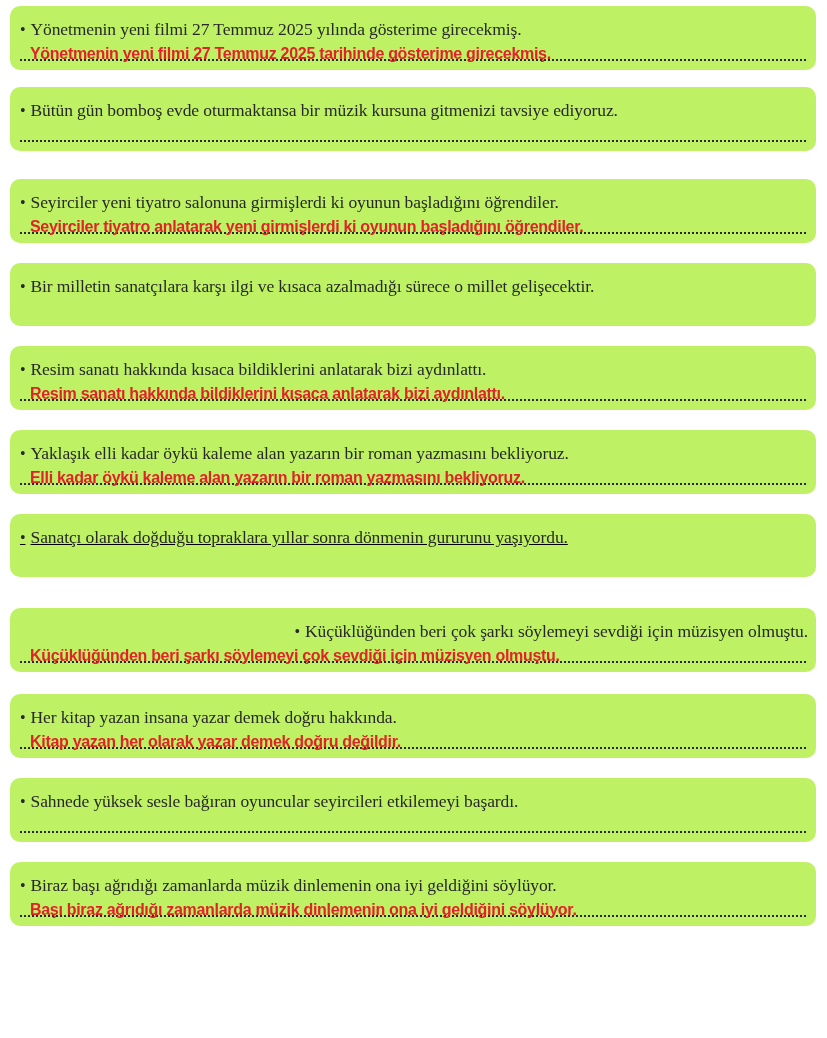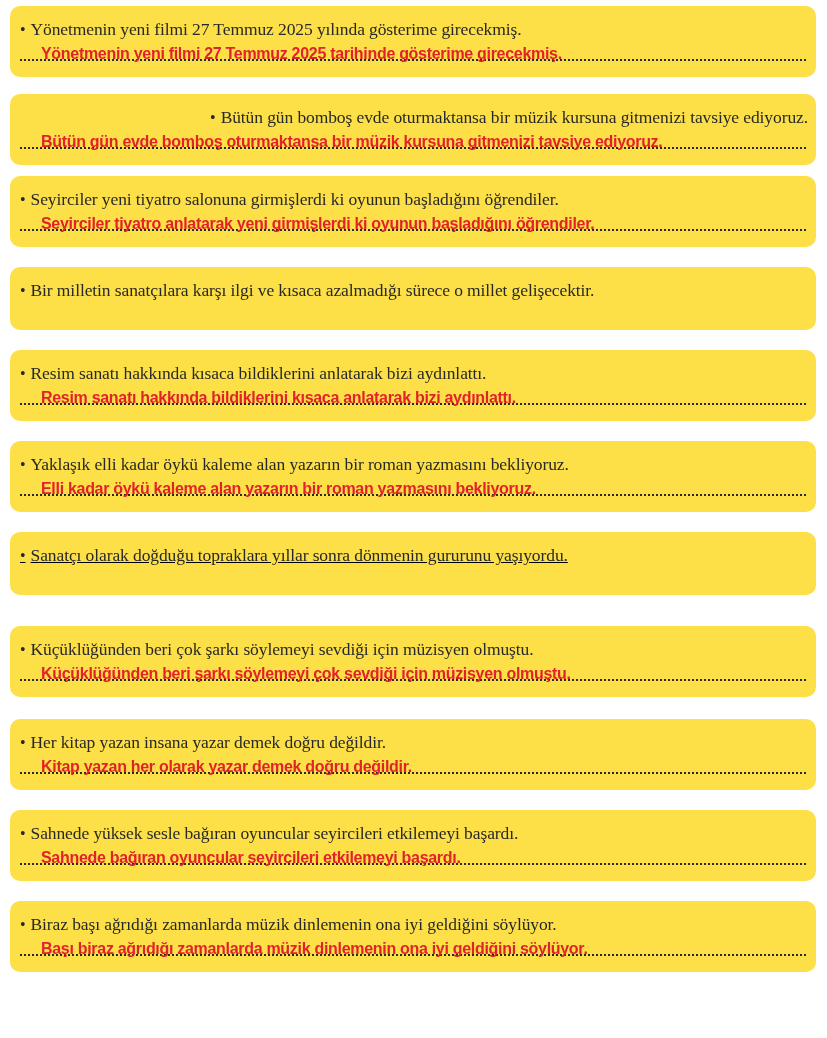--- a/index.html
+++ b/index.html
@@ -6,46 +6,46 @@
   html, body { background: #ffffff; }
   body {
     width: 827px;
     height: 1038px;
     font-family: "Liberation Serif", serif;
     padding: 6px 11px 0 10px;
     overflow: hidden;
   }
   .worksheet { display: block; }
   .item {
-    background: #fde047;
+    background: #bef264;
     border-radius: 10px;
     margin-bottom: 20px;
-    padding: 12px 8px 7px 8px;
+    padding: 12px 8px 0 8px;
     min-height: 63px;
   }
   .item:nth-child(1) { margin-bottom: 17px; }
-  .item:nth-child(2) { margin-bottom: 11px; text-align: right; }
+  .item:nth-child(2) { margin-bottom: 28px; }
   .item:nth-child(7) { margin-bottom: 31px; text-decoration: underline; }
-  .item:nth-child(8) { margin-bottom: 22px; }
+  .item:nth-child(8) { margin-bottom: 22px; text-align: right; }
   .item:nth-child(11){ margin-bottom: 23px; }
   .q {
     color: #282828;
     font-size: 17.5px;
     line-height: 22px;
     letter-spacing: -0.1px;
     white-space: nowrap;
   }
   .bullet { margin: 0 5px 0 2px; font-size: 16px; }
   .arow {
     position: relative;
     height: 29px;
   }
   .answer {
     position: absolute;
-    left: 23px;
+    left: 12px;
     bottom: 7px;
     z-index: 1;
     color: #e2222a;
     font-family: "Liberation Sans", sans-serif;
     font-weight: bold;
     font-size: 16px;
     letter-spacing: -0.3px;
     white-space: nowrap;
     line-height: 18px;
   }
@@ -66,21 +66,20 @@
       <div class="q"><span class="bullet">•</span><span class="qtext">Yönetmenin yeni filmi 27 Temmuz 2025 yılında gösterime girecekmiş.</span></div>
       <div class="arow">
         <span class="dots"></span>
         <span class="answer">Yönetmenin yeni filmi 27 Temmuz 2025 tarihinde gösterime girecekmiş.</span>
       </div>
     </div>
     <div class="item">
       <div class="q"><span class="bullet">•</span><span class="qtext">Bütün gün bomboş evde oturmaktansa bir müzik kursuna gitmenizi tavsiye ediyoruz.</span></div>
       <div class="arow">
         <span class="dots"></span>
-        <span class="answer">Bütün gün evde bomboş oturmaktansa bir müzik kursuna gitmenizi tavsiye ediyoruz.</span>
       </div>
     </div>
     <div class="item">
       <div class="q"><span class="bullet">•</span><span class="qtext">Seyirciler yeni tiyatro salonuna girmişlerdi ki oyunun başladığını öğrendiler.</span></div>
       <div class="arow">
         <span class="dots"></span>
         <span class="answer">Seyirciler tiyatro anlatarak yeni girmişlerdi ki oyunun başladığını öğrendiler.</span>
       </div>
     </div>
     <div class="item">
@@ -104,31 +103,30 @@
       <div class="q"><span class="bullet">•</span><span class="qtext">Sanatçı olarak doğduğu topraklara yıllar sonra dönmenin gururunu yaşıyordu.</span></div>
     </div>
     <div class="item">
       <div class="q"><span class="bullet">•</span><span class="qtext">Küçüklüğünden beri çok şarkı söylemeyi sevdiği için müzisyen olmuştu.</span></div>
       <div class="arow">
         <span class="dots"></span>
         <span class="answer">Küçüklüğünden beri şarkı söylemeyi çok sevdiği için müzisyen olmuştu.</span>
       </div>
     </div>
     <div class="item">
-      <div class="q"><span class="bullet">•</span><span class="qtext">Her kitap yazan insana yazar demek doğru değildir.</span></div>
+      <div class="q"><span class="bullet">•</span><span class="qtext">Her kitap yazan insana yazar demek doğru hakkında.</span></div>
       <div class="arow">
         <span class="dots"></span>
         <span class="answer">Kitap yazan her olarak yazar demek doğru değildir.</span>
       </div>
     </div>
     <div class="item">
       <div class="q"><span class="bullet">•</span><span class="qtext">Sahnede yüksek sesle bağıran oyuncular seyircileri etkilemeyi başardı.</span></div>
       <div class="arow">
         <span class="dots"></span>
-        <span class="answer">Sahnede bağıran oyuncular seyircileri etkilemeyi başardı.</span>
       </div>
     </div>
     <div class="item">
       <div class="q"><span class="bullet">•</span><span class="qtext">Biraz başı ağrıdığı zamanlarda müzik dinlemenin ona iyi geldiğini söylüyor.</span></div>
       <div class="arow">
         <span class="dots"></span>
         <span class="answer">Başı biraz ağrıdığı zamanlarda müzik dinlemenin ona iyi geldiğini söylüyor.</span>
       </div>
     </div>
   </div>

